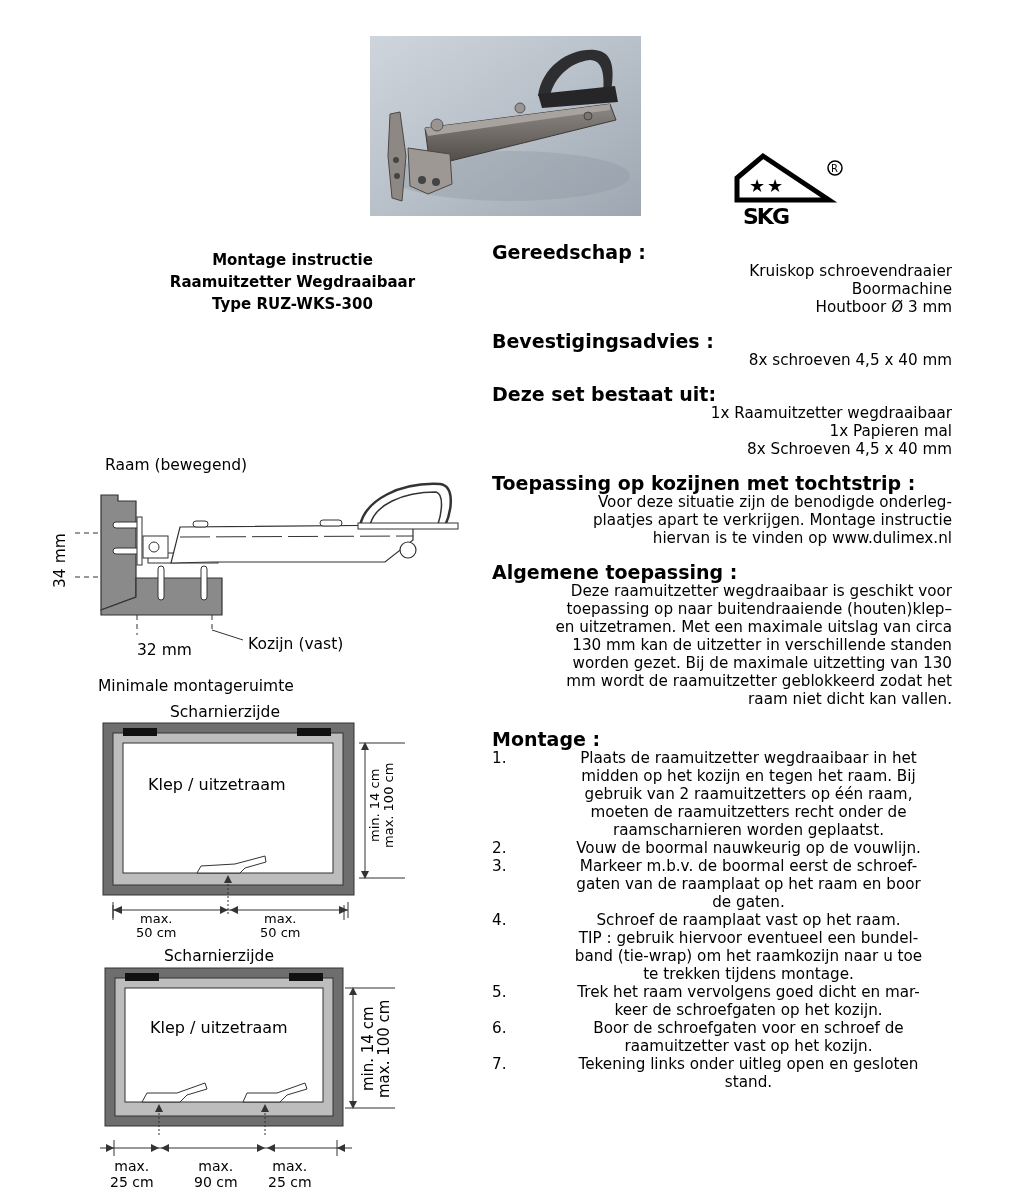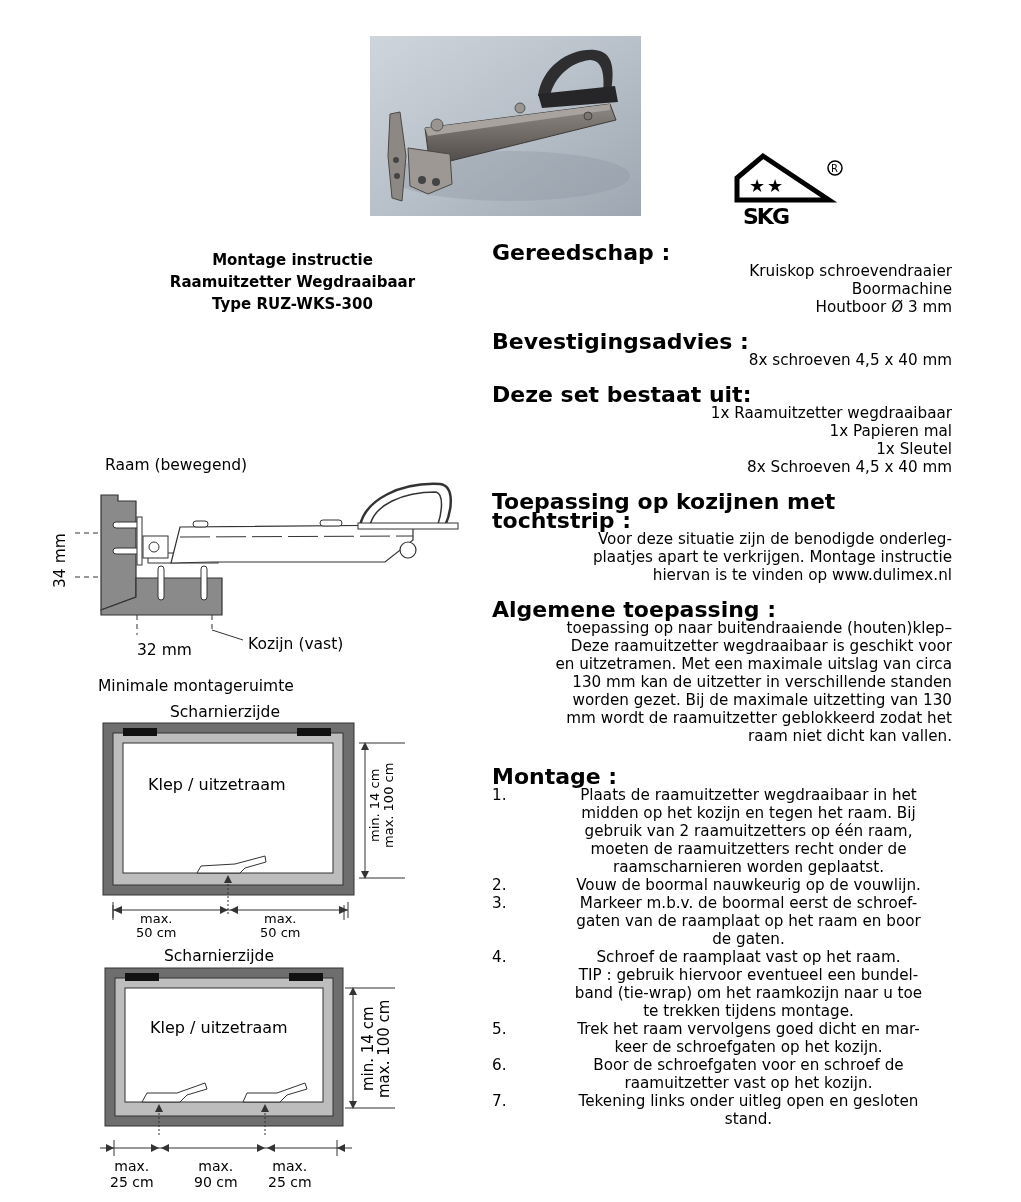--- a/index.html
+++ b/index.html
@@ -13,21 +13,21 @@
   
   #skg { left: 733px; top: 148px; width: 115px; height: 82px; }
 
   
   #title { left: 110px; top: 249px; width: 365px; text-align: center; font-weight: bold;
            font-size: 15px; line-height: 22px; }
 
   
   #rightcol { left: 492px; top: 243px; width: 460px; font-size: 15.2px; line-height: 18px; }
   .sec { margin-bottom: 16px; }
-  .sec h2 { margin: 0; font-size: 22px; line-height: 19px; font-weight: bold; }
+  .sec h2 { margin: 0; font-size: 19px; line-height: 19px; font-weight: bold; }
   .sec p { margin: 0; text-align: right; }
   .steps { margin: 0; padding: 0; list-style: none; }
   .steps li { display: flex; }
   .steps .num { width: 53px; flex: none; }
   .steps .txt { flex: 1; text-align: center; }
 
   
   .lbl { font-size: 15.5px; line-height: 18px; white-space: nowrap; }
   .small { font-size: 13px; line-height: 14px; text-align: center; }
   svg text { font-family: "DejaVu Sans", "Liberation Sans", sans-serif; }
@@ -97,33 +97,32 @@
     <p>Houtboor Ø 3 mm</p>
   </div>
   <div class="sec">
     <h2>Bevestigingsadvies :</h2>
     <p>8x schroeven 4,5 x 40 mm</p>
   </div>
   <div class="sec">
     <h2>Deze set bestaat uit:</h2>
     <p>1x Raamuitzetter wegdraaibaar</p>
     <p>1x Papieren mal</p>
-    <p>1x Sleutel</p>
     <p>8x Schroeven 4,5 x 40 mm</p>
   </div>
   <div class="sec">
     <h2>Toepassing op kozijnen met tochtstrip :</h2>
     <p>Voor deze situatie zijn de benodigde onderleg-</p>
     <p>plaatjes apart te verkrijgen. Montage instructie</p>
     <p>hiervan is te vinden op www.dulimex.nl</p>
   </div>
   <div class="sec">
     <h2>Algemene toepassing :</h2>
+    <p>Deze raamuitzetter wegdraaibaar is geschikt voor</p>
     <p>toepassing op naar buitendraaiende (houten)klep–</p>
-    <p>Deze raamuitzetter wegdraaibaar is geschikt voor</p>
     <p>en uitzetramen. Met een maximale uitslag van circa</p>
     <p>130 mm kan de uitzetter in verschillende standen</p>
     <p>worden gezet. Bij de maximale uitzetting van 130</p>
     <p>mm wordt de raamuitzetter geblokkeerd zodat het</p>
     <p>raam niet dicht kan vallen.</p>
   </div>
   <div class="sec" style="margin-top:22px;">
     <h2>Montage :</h2>
     <ul class="steps">
       <li>

